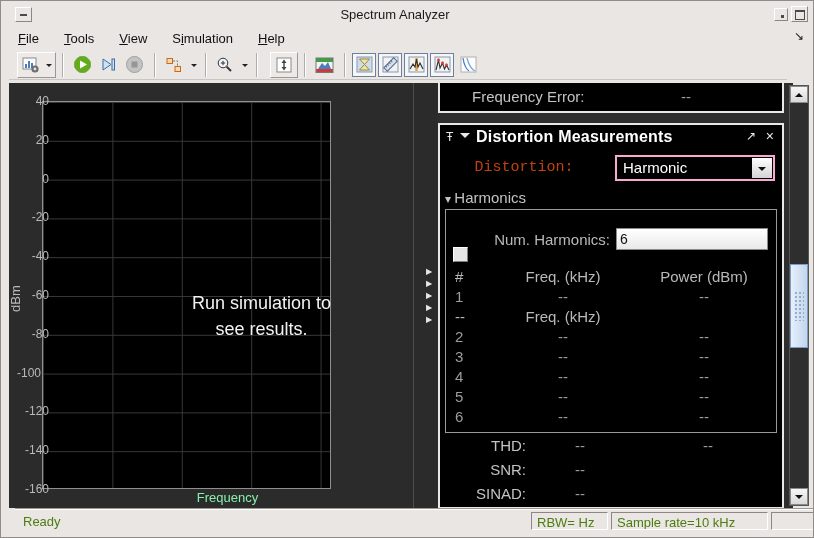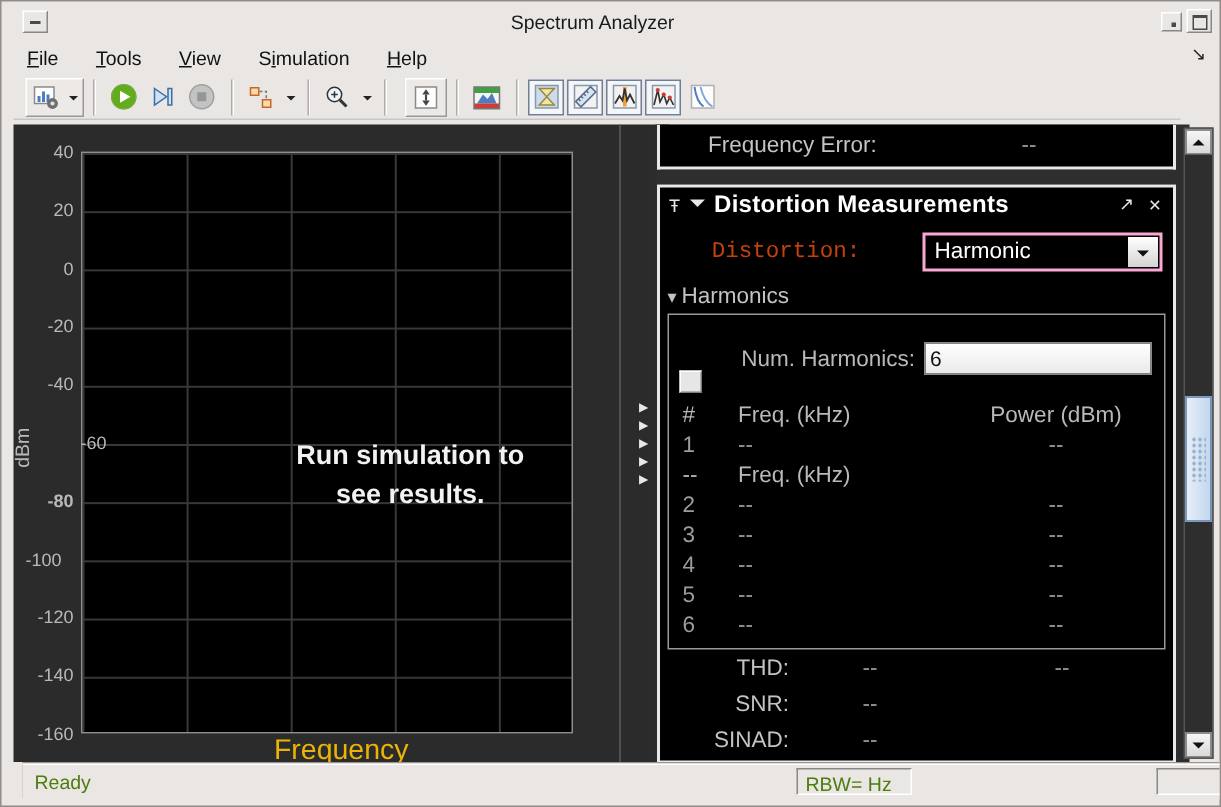--- a/index.html
+++ b/index.html
@@ -36,28 +36,28 @@
   .tb-group{display:flex;align-items:center;height:26px;box-sizing:border-box;
     border:1px solid;border-color:#ffffff #9a9794 #9a9794 #ffffff;padding:0 1px;margin-left:6px;background:#ece9e6;}
   .drop-arrow{width:11px;height:22px;display:flex;align-items:center;justify-content:center;}
   .drop-arrow::after{content:"";border:3.5px solid transparent;border-top-color:#222;margin-top:4px;}
   .tsep{width:1px;height:24px;background:#aeaba8;border-right:1px solid #ffffff;margin:0 6px;flex:0 0 auto;}
   .toggle-on{background:#f5f6f8;border:1px solid #6f7f99;box-sizing:border-box;margin-right:2px;}
   .flat{margin-right:2px;}
   
   .main{position:absolute;left:8px;top:82px;width:798px;height:425px;}
   .plot-panel{position:absolute;left:0;top:0;width:404px;height:425px;background:#2b2b2b;}
-  .axes{position:absolute;left:45px;top:18px;width:328px;height:388px;background:#000;
+  .axes{position:absolute;left:33px;top:18px;width:289px;height:388px;background:#000;
     border:1px solid #8f8f8f;box-sizing:border-box;
     background-image:linear-gradient(#383838 1px,transparent 1px),linear-gradient(90deg,#383838 1px,transparent 1px);
-    background-size:69.4px 38.8px;font-weight:bold;}
+    background-size:69.4px 38.8px;}
   .ytick{position:absolute;left:0;width:40px;text-align:right;font-size:12px;color:#b9b9b9;line-height:14px;}
   .ylabel{position:absolute;left:-24px;top:208px;width:60px;text-align:center;font-size:13px;color:#b9b9b9;
     transform:rotate(-90deg);}
-  .xlabel{position:absolute;left:45px;top:407px;width:347px;text-align:center;font-size:19px;color:#eab308;}
+  .xlabel{position:absolute;left:45px;top:407px;width:347px;text-align:center;font-size:13px;color:#86efac;}
   .plot-msg{position:absolute;left:45px;top:188px;width:347px;text-align:center;color:#f2f2f2;font-size:18px;line-height:26px;}
   .divider{position:absolute;left:404px;top:0;width:32px;height:425px;background:#2b2b2b;border-left:1px solid #4d4d4d;}
   .expander{position:absolute;left:12px;top:183px;display:flex;flex-direction:column;cursor:pointer;}
   .expander b{color:#e8e8e8;font-size:8px;line-height:12px;font-weight:normal;}
   
   .rpanel{position:absolute;left:428px;top:0;width:356px;height:425px;background:#2e2e2e;overflow:hidden;font-size:14px;}
   .freq-error-box{position:absolute;left:1px;top:0;width:346px;height:30px;background:#000;
     border:2px solid #e8e8e8;border-top:none;box-sizing:border-box;}
   .freq-error-box .lbl{position:absolute;left:32px;top:5px;color:#c3c3c3;font-size:15px;}
   .freq-error-box .val{position:absolute;left:216px;top:5px;width:60px;text-align:center;color:#9c9c9c;font-size:15px;}
@@ -84,21 +84,21 @@
   .row-numharm .lbl{position:absolute;left:0;top:3px;width:164px;text-align:right;color:#b9b9b9;font-size:15px;}
   .row-numharm input{position:absolute;left:170px;top:0;width:152px;height:22px;box-sizing:border-box;
     background:linear-gradient(#ffffff,#e9e9e9);border:1px solid #8a8a8a;color:#111;font-size:14px;
     font-family:"Liberation Sans",sans-serif;padding:1px 3px;outline:none;}
   .row-check{position:absolute;left:7px;top:36px;height:16px;display:flex;align-items:center;}
   .checkbox{width:13px;height:13px;background:#e6e6e6;border:1px solid;border-color:#ffffff #7d7d7d #7d7d7d #ffffff;box-sizing:content-box;}
   .row-check .lbl{margin-left:7px;color:#b9b9b9;font-size:15px;}
   .htable{position:absolute;left:2px;top:56px;width:326px;}
   .trow{display:flex;height:20px;align-items:center;color:#9c9c9c;font-size:15px;}
   .trow .c1{width:44px;padding-left:7px;box-sizing:border-box;}
-  .trow .c2{width:142px;text-align:left;}
+  .trow .c2{width:142px;text-align:center;}
   .trow .c3{flex:1;text-align:center;}
   .trow.hdr{color:#b9b9b9;}
   .summary{position:absolute;left:0;top:308px;width:342px;}
   .srow{display:flex;height:24px;align-items:center;font-size:15px;}
   .srow .sl{width:86px;text-align:right;color:#c3c3c3;}
   .srow .v1{width:108px;text-align:center;color:#9c9c9c;}
   .srow .v2{flex:1;text-align:center;color:#9c9c9c;}
   
   .vscroll{position:absolute;left:780px;top:2px;width:20px;height:421px;background:#2e2e2e;border:1px solid #555;box-sizing:border-box;}
   .sbtn{position:absolute;left:0;width:18px;height:17px;background:linear-gradient(#f7f7f7,#d9d9d9);
@@ -275,22 +275,22 @@
           <div>Run simulation to</div>
           <div>see results.</div>
         </div>
       </div>
       <div>
           <span class="ytick" style="top: 11px;">40</span>
           <span class="ytick" style="top: 49.8px;">20</span>
           <span class="ytick" style="top: 88.6px;">0</span>
           <span class="ytick" style="top: 127.4px;">-20</span>
           <span class="ytick" style="top: 166.2px;">-40</span>
-          <span class="ytick" style="top: 205px; padding-left: 22px;">-60</span>
-          <span class="ytick" style="top: 243.8px; font-weight: bold;">-80</span>
+          <span class="ytick" style="top: 205px;">-60</span>
+          <span class="ytick" style="top: 243.8px;">-80</span>
           <span class="ytick" style="top: 282.6px; text-align: center;">-100</span>
           <span class="ytick" style="top: 321.4px;">-120</span>
           <span class="ytick" style="top: 360.2px;">-140</span>
           <span class="ytick" style="top: 399px;">-160</span>
         </div>
       <div class="ylabel">dBm</div>
       <div class="xlabel">Frequency</div>
     </div>
 
     <div class="divider">
@@ -411,16 +411,17 @@
       <div class="sthumb">
           <i></i>
         </div>
       <div class="sbtn down"></div>
     </div>
   </div>
 
   <div class="statusbar">
     <span class="ready">Ready</span>
     <span class="sbox rbw">RBW= Hz</span>
+    <span class="sbox srate">Sample rate=10 kHz</span>
     <span class="sbox empty"></span>
   </div>
 
 </div>
 
 </body></html>

